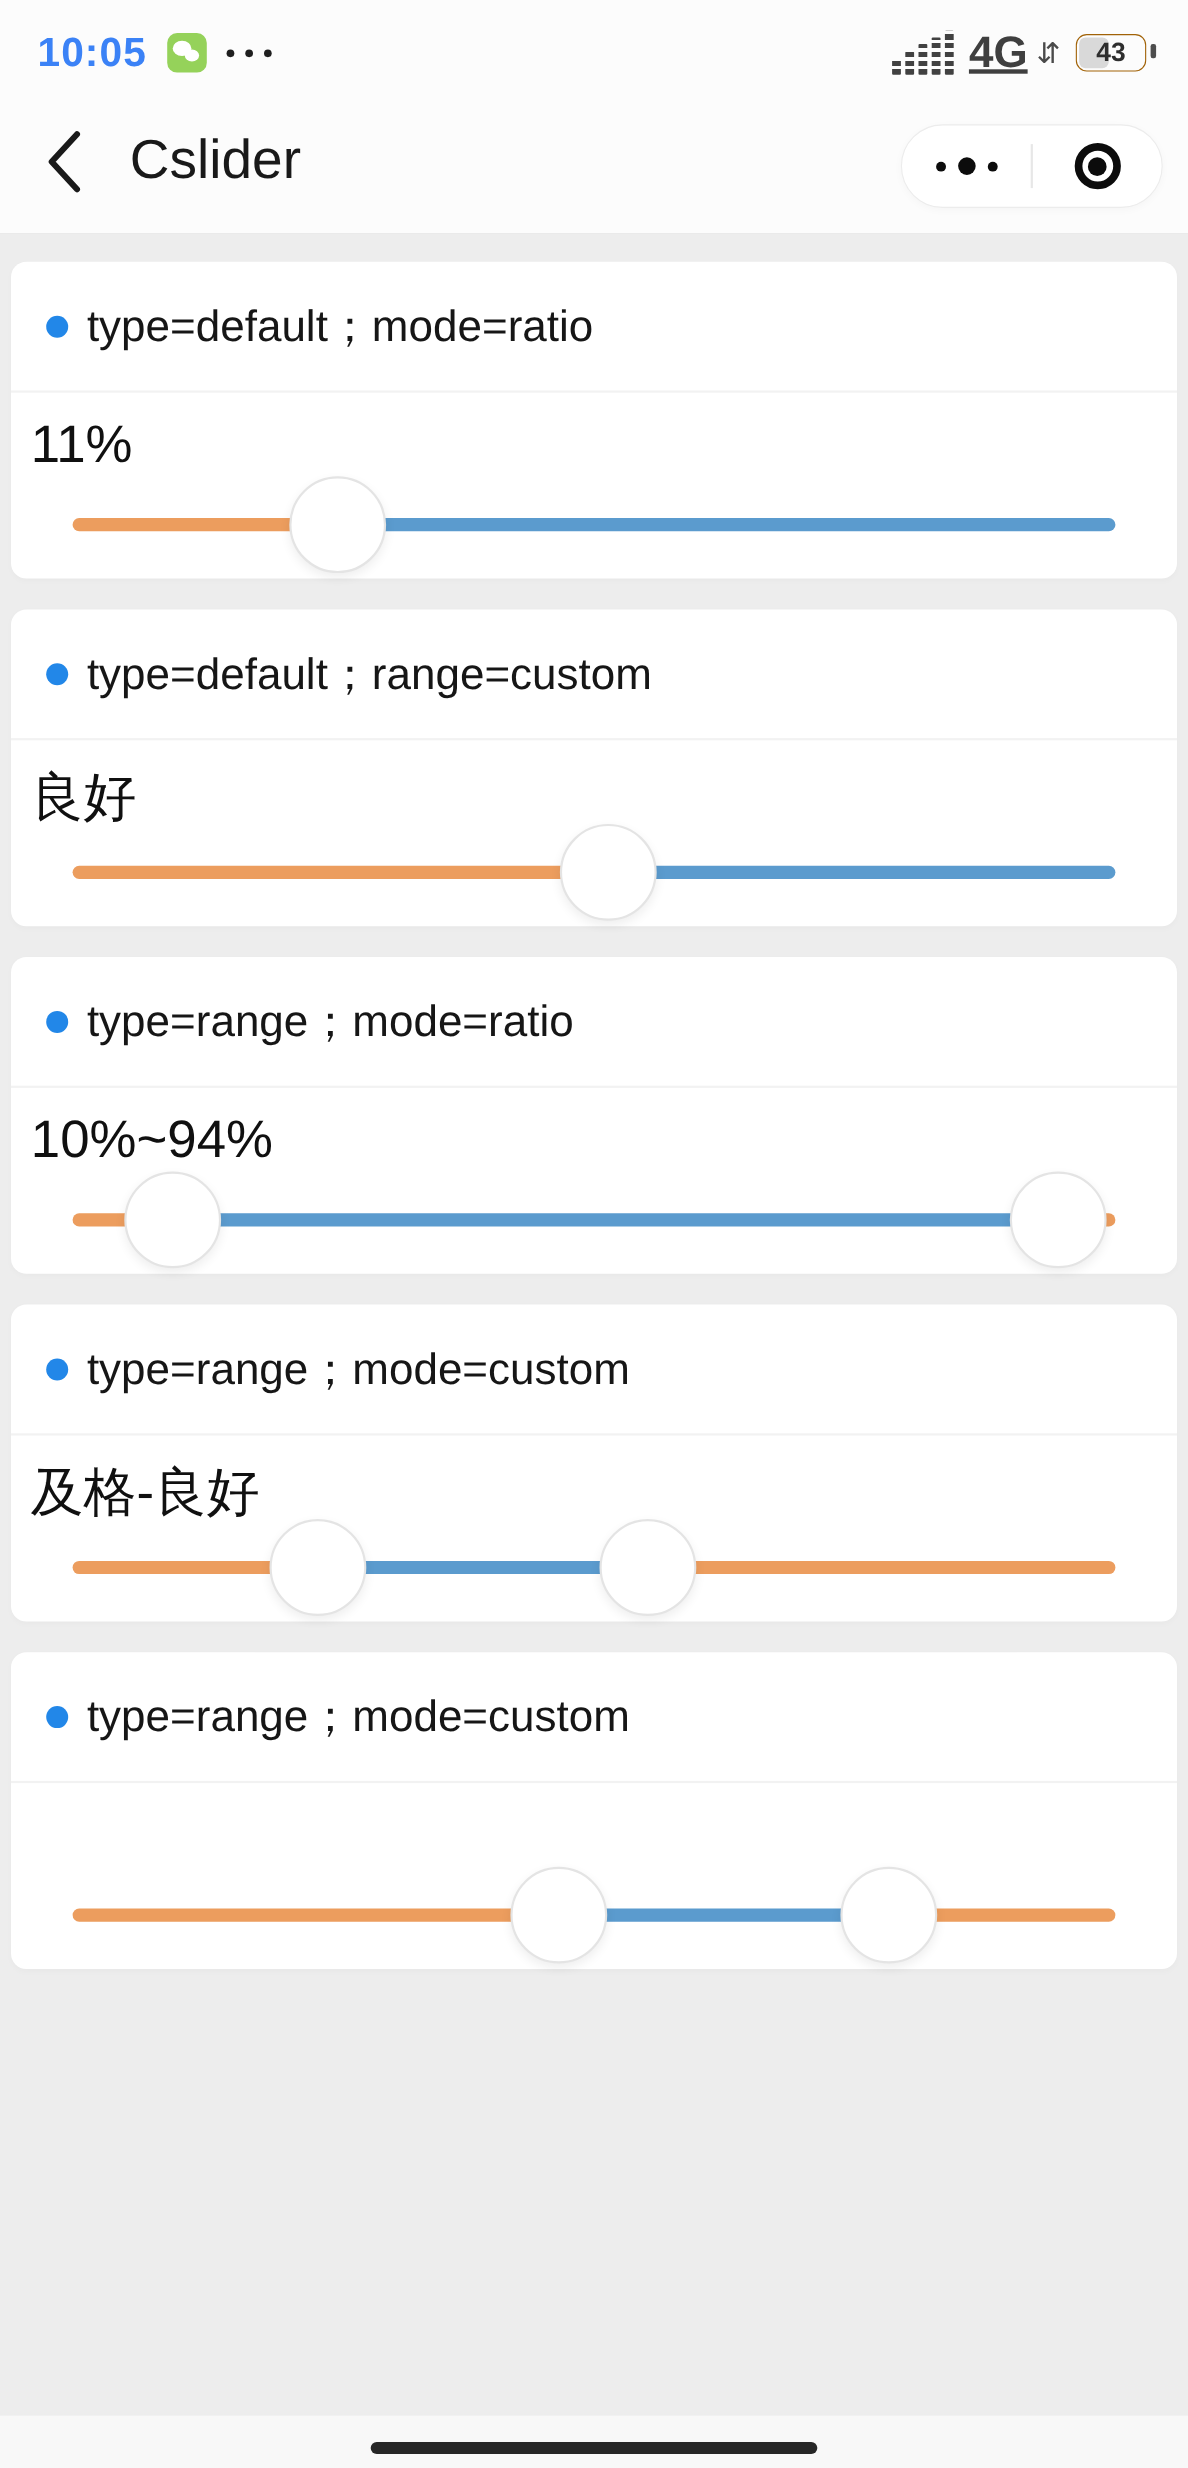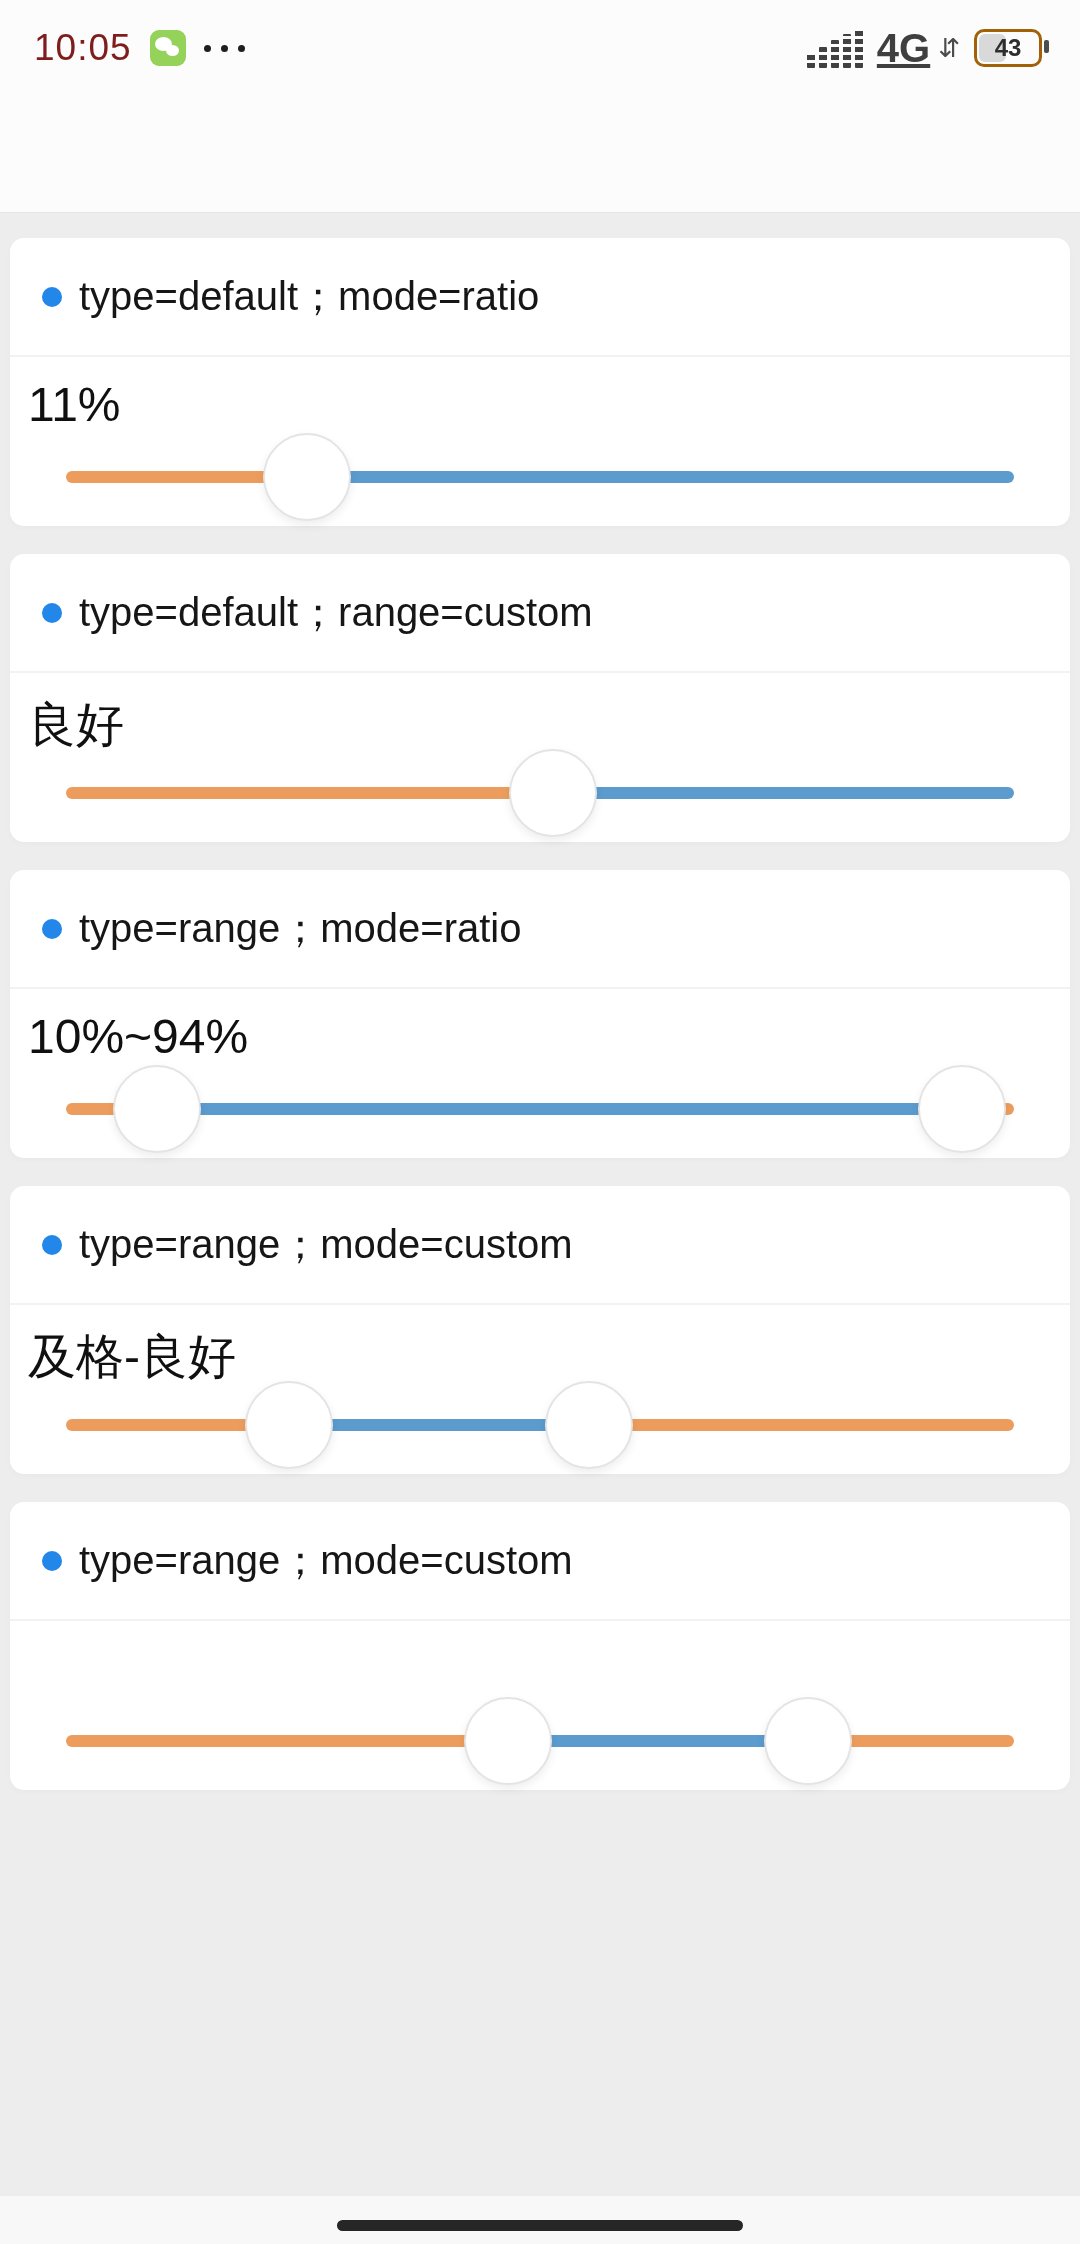--- a/index.html
+++ b/index.html
@@ -12,37 +12,37 @@
   
   .header{
     position:absolute;top:0;left:0;right:0;height:213px;
     background:#fcfcfc;border-bottom:1px solid #e5e5e5;box-sizing:border-box;
   }
   .statusbar{
     height:82px;display:flex;align-items:center;justify-content:space-between;
     padding:14px 30px 0 34px;box-sizing:border-box;
   }
   .sb-left{display:flex;align-items:center;gap:18px;}
-  .sb-time{font-size:37px;font-weight:400;color:#7f1d1d;letter-spacing:1px;}
+  .sb-time{font-size:37px;font-weight:700;color:#3b82f6;letter-spacing:1px;}
   .wx-badge{width:36px;height:36px;border-radius:9px;background:#95d25a;position:relative;}
   .wx-badge::before{content:"";position:absolute;left:5px;top:7px;width:17px;height:14px;border-radius:50%;background:#fff;}
   .wx-badge::after{content:"";position:absolute;left:16px;top:15px;width:13px;height:11px;border-radius:50%;background:#fff;}
   .sb-dots{display:flex;gap:10px;align-items:center;}
   .sb-dots i{width:7px;height:7px;border-radius:50%;background:#1f1f1f;}
   .sb-right{display:flex;align-items:center;gap:14px;}
   .sig{display:flex;align-items:flex-end;gap:4px;height:40px;}
   .sig i{width:8px;border-radius:1px;background:repeating-linear-gradient(to top,#414141 0 5px,rgba(0,0,0,0) 5px 8px);}
   .sig i:nth-child(1){height:14px;}
   .sig i:nth-child(2){height:21px;}
   .sig i:nth-child(3){height:28px;}
   .sig i:nth-child(4){height:34px;}
   .sig i:nth-child(5){height:40px;}
   .net{font-size:40px;font-weight:700;color:#3f3f3f;text-decoration:underline;}
   .updown{font-size:26px;color:#4a4a4a;margin-left:-6px;}
-  .battery{position:relative;width:62px;height:32px;border:3px solid #a16207;border-radius:10px;margin-right:8px;}
+  .battery{position:relative;width:62px;height:32px;border:1px solid #a16207;border-radius:10px;margin-right:8px;}
   .battery .fill{position:absolute;left:2px;top:2px;bottom:2px;border-radius:6px;background:#d9d9d9;}
   .battery .pct{position:absolute;inset:0;display:flex;align-items:center;justify-content:center;font-size:24px;font-weight:700;color:#2e2e2e;}
   .battery .nub{position:absolute;right:-10px;top:8px;width:5px;height:13px;border-radius:2px;background:#4d4d4d;}
   
   .navbar{position:relative;height:130px;}
   .back-btn{position:absolute;left:38px;top:33px;width:50px;height:64px;display:flex;align-items:center;}
   .nav-title{position:absolute;left:118px;top:50%;transform:translateY(-54%);font-size:50px;font-weight:500;color:#191919;}
   .capsule{
     position:absolute;right:23px;top:31px;width:238px;height:76px;border-radius:40px;
     background:#ffffff;border:1px solid #ececec;box-sizing:border-box;
@@ -108,20 +108,43 @@
         </span>
       <span class="net">4G</span>
       <span class="updown">⇵</span>
       <span class="battery">
         <span class="fill" style="width: 43%;"></span>
         <span class="pct">43</span>
         <span class="nub"></span>
       </span>
     </div>
   </div>
+  <div class="navbar">
+    <div class="back-btn">
+      <svg width="40" height="64" viewBox="0 0 40 64">
+        <polyline points="32,7 9,32 32,57" fill="none" stroke="#1a1a1a" stroke-width="5.5" stroke-linecap="round" stroke-linejoin="round"></polyline>
+      </svg>
+    </div>
+    <div class="nav-title">Cslider</div>
+    <div class="capsule">
+      <div class="cap-half">
+        <span class="more-dots">
+            <i class="s"></i>
+            <i class="b"></i>
+            <i class="s"></i>
+          </span>
+      </div>
+      <div class="cap-divider"></div>
+      <div class="cap-half">
+        <span class="target-ring">
+            <i></i>
+          </span>
+      </div>
+    </div>
+  </div>
 </div>
 
 <div class="content">
   <div class="card">
     <div class="card-title-row">
       <span class="title-dot" style="background: rgb(34, 135, 232);"></span>
       <span class="card-title">type=default；mode=ratio</span>
     </div>
     <div class="card-body">
       <div class="value-label">11%</div>

